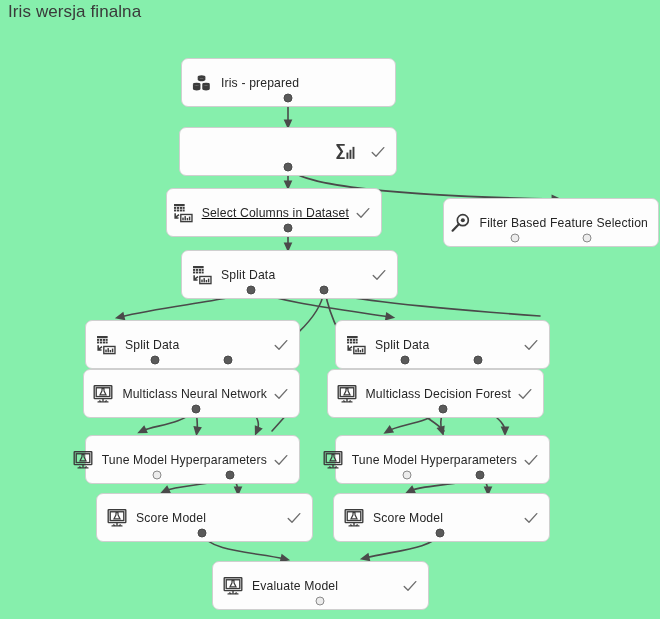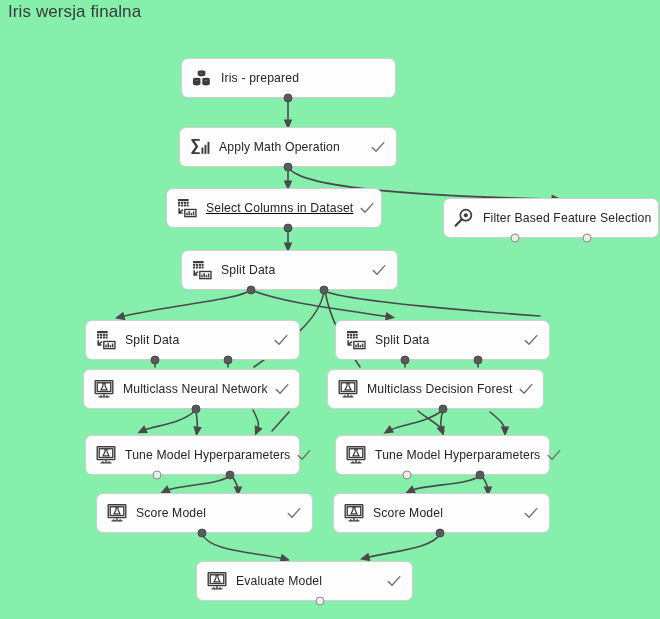--- a/index.html
+++ b/index.html
@@ -31,25 +31,26 @@
     position: absolute;
     left: 0; top: 0;
     width: 660px; height: 619px;
     pointer-events: none;
   }
   .node {
     position: absolute;
     background: #fdfdfd;
     border: 1px solid #cfcfcf;
     border-radius: 7px;
-    height: 40px;
+    height: 49px;
     display: flex;
     align-items: center;
     padding: 0 10px 0 9px;
     box-shadow: 0 0 0 0 rgba(0,0,0,0);
+    justify-content: flex-end;
   }
   .node .ico {
     width: 22px; height: 22px;
     flex: 0 0 22px;
     display: block;
     margin-right: 8px;
   }
   .node .lbl {
     font-size: 12.2px;
     color: #262626;
@@ -129,21 +130,20 @@
       </div>
       <div class="node" style="left: 179px; top: 127px; width: 218px;">
         <svg class="ico" viewBox="0 0 24 24" xmlns="http://www.w3.org/2000/svg">
           <g fill="#3c3c3c">
             <path d="M2.6 3.4h9.1v1.9H6.0l4.1 6.1-4.1 6.2h5.7v1.9H2.6v-1.6l4.6-6.5-4.6-6.4z"></path>
             <rect x="13.6" y="12.6" width="2.1" height="6.9"></rect>
             <rect x="16.9" y="9.6" width="2.1" height="9.9"></rect>
             <rect x="20.2" y="6.4" width="2.1" height="13.1"></rect>
           </g>
         </svg>
-        <span class="lbl">Apply Math Operation</span>
         <svg class="chk" viewBox="0 0 16 16" xmlns="http://www.w3.org/2000/svg">
           <polyline points="2.2,8.4 6.0,12.2 13.8,3.6" fill="none" stroke="#6e6e6e" stroke-width="1.35" stroke-linecap="round" stroke-linejoin="round"></polyline>
         </svg>
       </div>
       <div class="node" style="left: 166px; top: 188px; width: 216px; text-decoration: underline;">
         <svg class="ico" viewBox="0 0 24 24" xmlns="http://www.w3.org/2000/svg">
           <g fill="#3c3c3c">
             <rect x="2.2" y="2.2" width="11.6" height="2.4"></rect>
             <rect x="2.2" y="5.4" width="2.4" height="2.1"></rect>
             <rect x="5.4" y="5.4" width="2.4" height="2.1"></rect>
@@ -358,21 +358,21 @@
           </g>
           <g fill="none" stroke="#3c3c3c" stroke-width="1.3">
             <path d="M10.3 6.2h3.4M10.9 6.2v2.4L8.7 13.0h6.6L13.1 8.6V6.2"></path>
           </g>
         </svg>
         <span class="lbl">Score Model</span>
         <svg class="chk" viewBox="0 0 16 16" xmlns="http://www.w3.org/2000/svg">
           <polyline points="2.2,8.4 6.0,12.2 13.8,3.6" fill="none" stroke="#6e6e6e" stroke-width="1.35" stroke-linecap="round" stroke-linejoin="round"></polyline>
         </svg>
       </div>
-      <div class="node" style="left: 196px; top: 561px; width: 217px;">
+      <div class="node" style="left: 212px; top: 561px; width: 217px;">
         <svg class="ico" viewBox="0 0 24 24" xmlns="http://www.w3.org/2000/svg">
           <g fill="none" stroke="#3c3c3c" stroke-width="1.5">
             <rect x="2.4" y="3.0" width="19.2" height="14.0" rx="0.6"></rect>
             <rect x="4.6" y="5.2" width="14.8" height="9.6"></rect>
             <line x1="12" y1="17.0" x2="12" y2="20.3"></line>
             <line x1="6.6" y1="20.6" x2="17.4" y2="20.6" stroke-linecap="round"></line>
             <line x1="8.0" y1="19.0" x2="9.6" y2="20.4"></line>
             <line x1="16.0" y1="19.0" x2="14.4" y2="20.4"></line>
           </g>
           <g fill="none" stroke="#3c3c3c" stroke-width="1.3">

